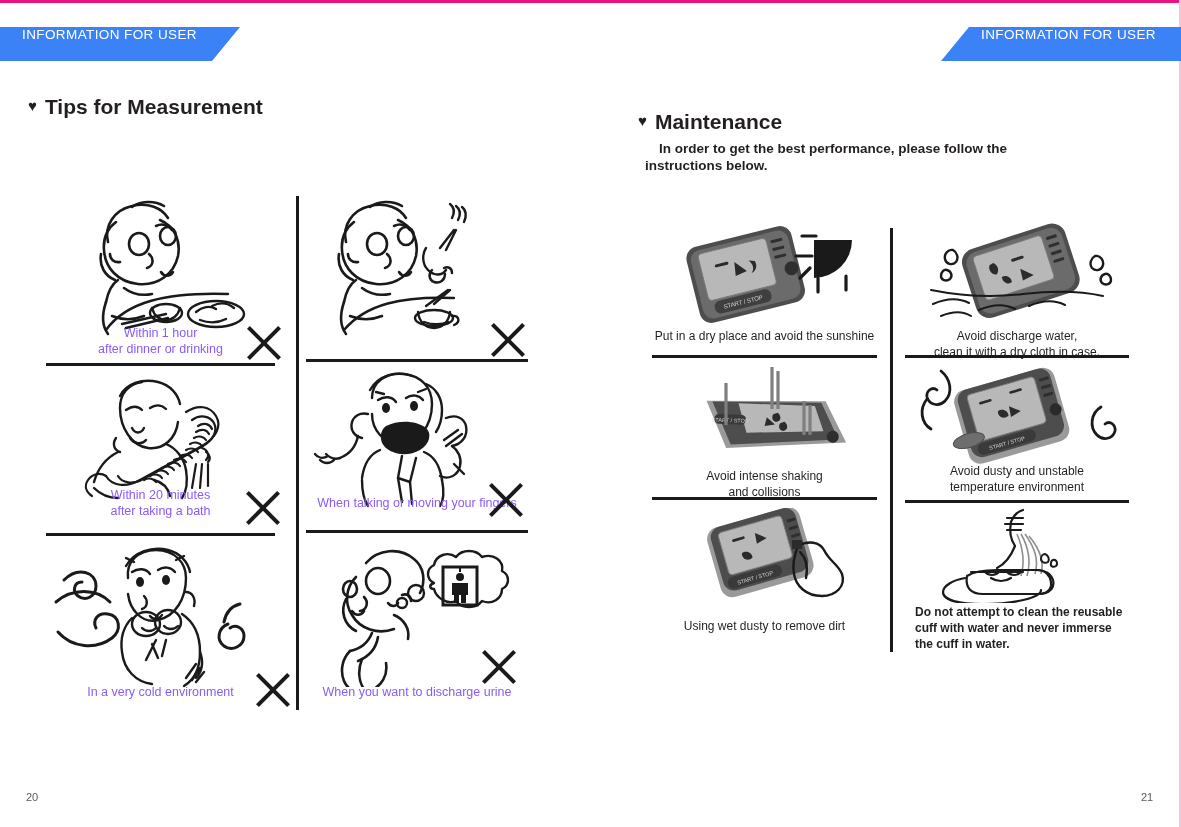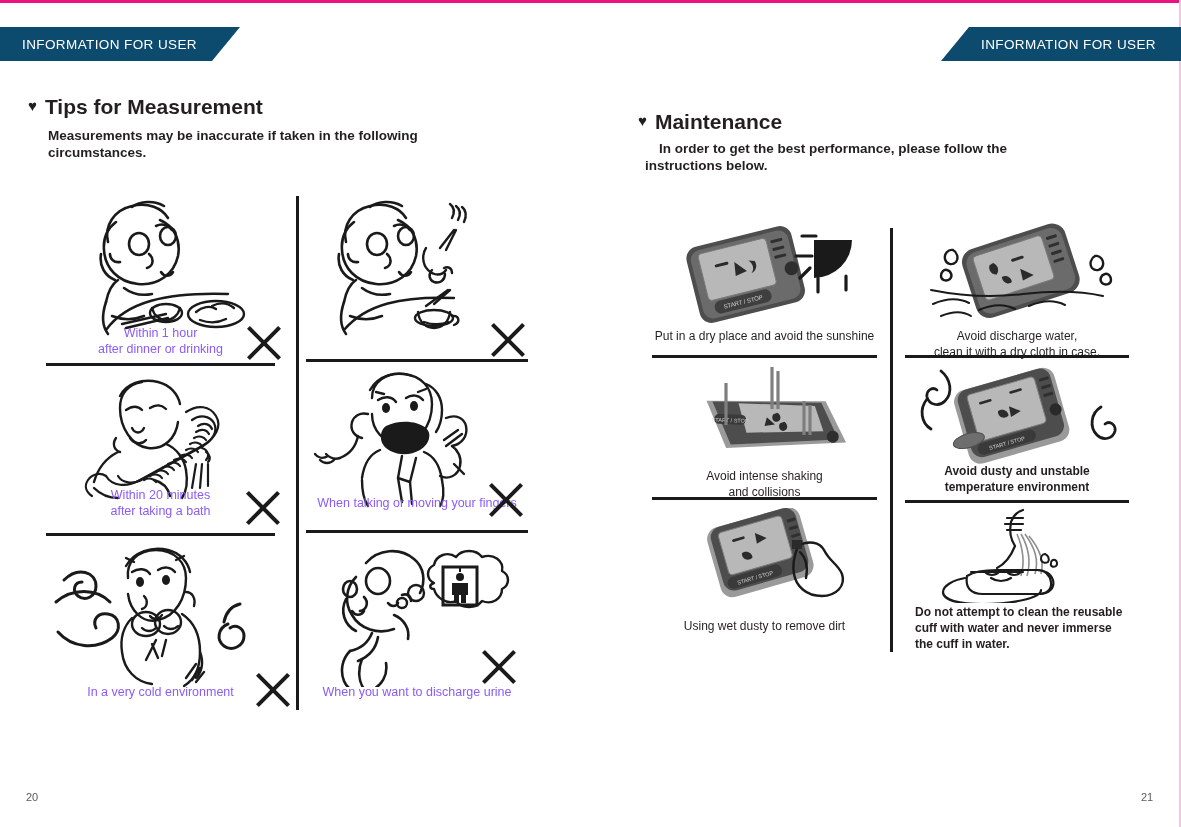--- a/index.html
+++ b/index.html
@@ -18,22 +18,22 @@
     background:#ec1280;
   }
   .right-rule{
     position:absolute;top:0;right:0;width:2px;height:827px;
     background:#f7c4dd;
   }
 
   
   .banner{
     position:absolute;height:34px;
-    background:#0c4a6e;
-    display:flex;align-items:center;
+    background:#3b82f6;
+    display:flex;align-items:flex-start;
     color:#ffffff;font-size:13.5px;letter-spacing:.4px;
   }
   .banner-left{
     left:0;top:27px;width:240px;
     clip-path:polygon(0 0, 240px 0, 212px 34px, 0 34px);
     padding-left:22px;box-sizing:border-box;
   }
   .banner-right{
     right:0;top:27px;width:240px;
     clip-path:polygon(28px 0, 240px 0, 240px 34px, 0 34px);
@@ -94,21 +94,20 @@
     <span>INFORMATION FOR USER</span>
   </div>
   <div class="banner banner-right">
     <span>INFORMATION FOR USER</span>
   </div>
 
   <div class="sec-head" style="left:28px;top:95px;">
     <span class="heart">♥</span>
     <span class="sec-title">Tips for Measurement</span>
   </div>
-  <div class="sec-sub" style="left:48px;top:128px;width:470px;">Measurements may be inaccurate if taken in the following circumstances.</div>
 
   <div class="sec-head" style="left:638px;top:110px;">
     <span class="heart">♥</span>
     <span class="sec-title">Maintenance</span>
   </div>
   <div class="sec-sub" style="left:645px;top:141px;width:420px;text-indent:14px;">In order to get the best performance, please follow the instructions below.</div>
 
   <div class="vdiv-left"></div>
   <div class="hrule" style="left:46px;top:363px;width:229px;"></div>
   <div class="hrule" style="left:306px;top:359px;width:222px;"></div>
@@ -445,21 +444,21 @@
           <path d="M96 42c5-2 10 2 9 7-5 3-11-1-9-7z"></path>
           <path d="M108 40l10 8-11 3z"></path>
         </g>
       </g>
       <g class="ink" stroke-width="2.8">
         <path d="M36 6c10 8 12 22 4 30-6 6-16 4-18-4-1-6 5-11 10-7"></path>
         <path d="M22 34c-8 10-6 24 4 30"></path>
         <path d="M196 42c-10 6-12 20-4 28 6 6 16 4 18-4 1-6-5-11-10-7"></path>
       </g>
     </svg>
-    <div class="rcap" style="left:0;top:98px;width:224px;font-weight:bold;">
+    <div class="rcap" style="left:0;top:98px;width:224px;">
       <div>Avoid dusty and unstable</div>
       <div>temperature environment</div>
     </div>
   </div>
 
   <div class="cell" style="left:652px;top:508px;width:225px;height:130px;">
     <svg width="225" height="100" viewBox="0 0 225 100">
       <g transform="rotate(-16 110 50)">
         <rect x="62" y="8" width="96" height="72" rx="12" fill="#9a9a9a"></rect>
         <rect x="66" y="8" width="88" height="66" rx="11" fill="#4d4d4d"></rect>

